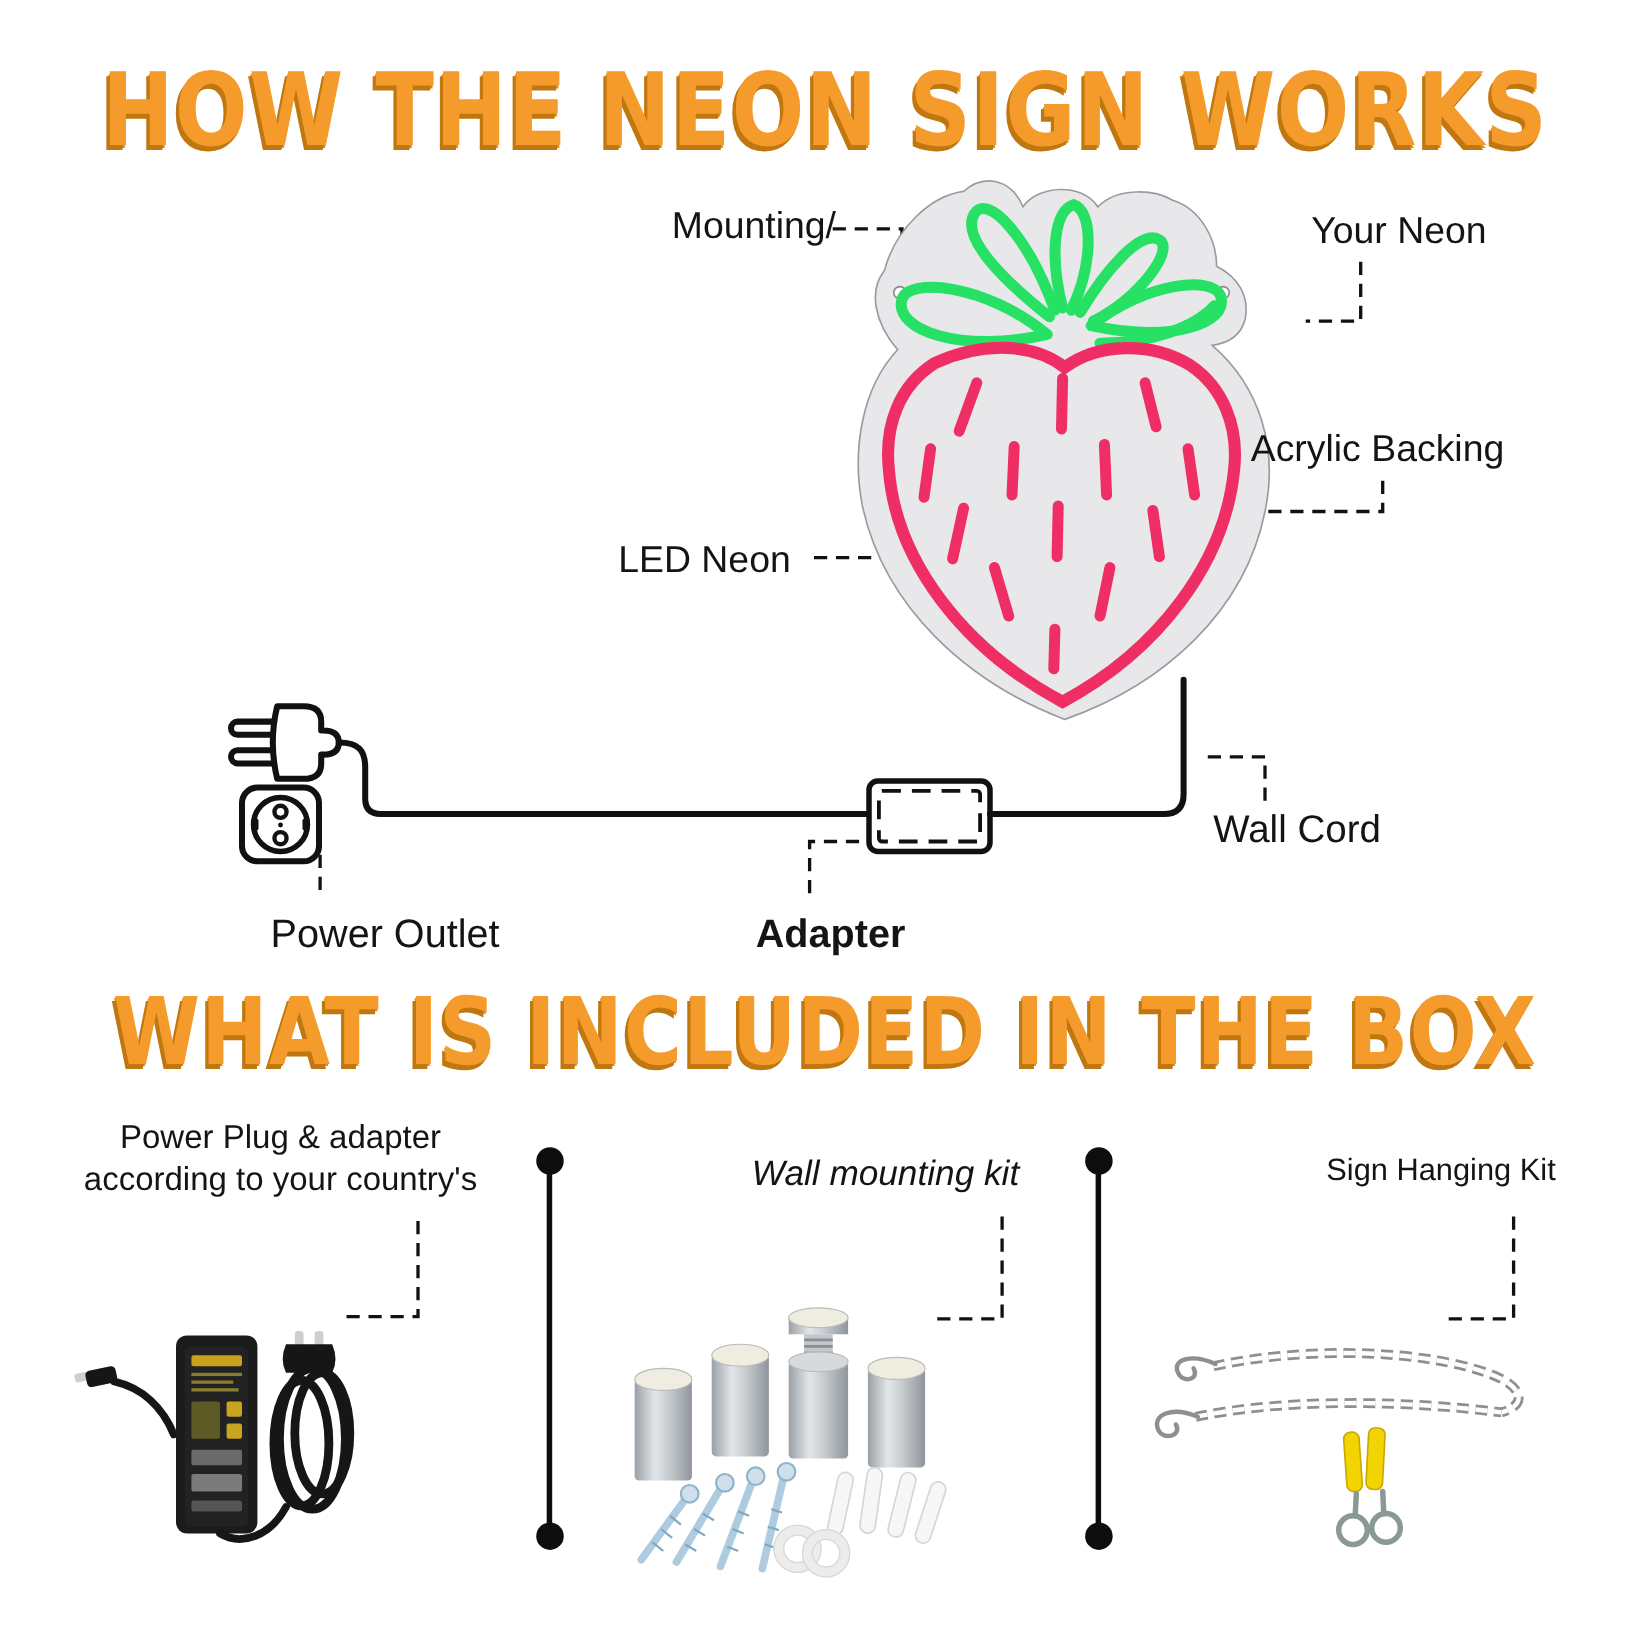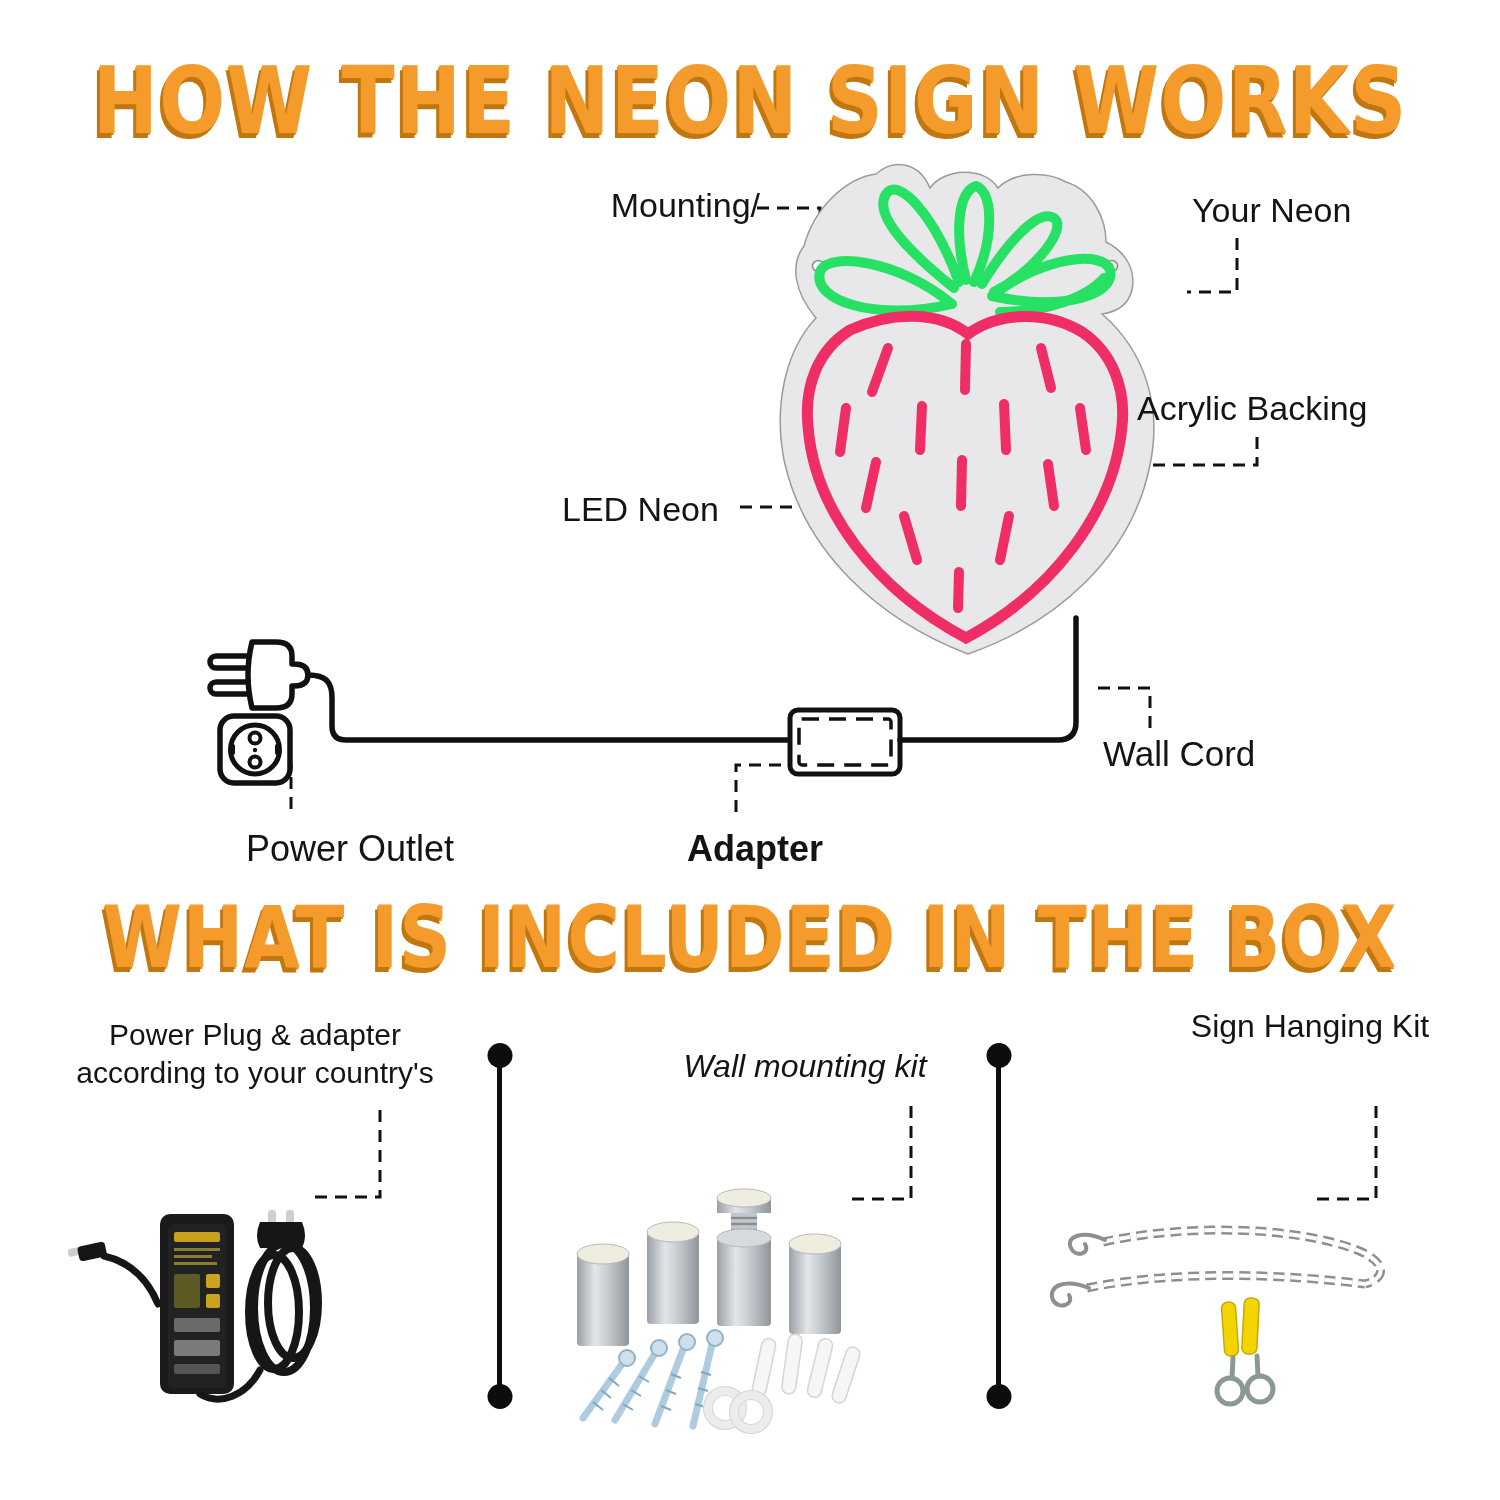--- a/index.html
+++ b/index.html
@@ -142,21 +142,21 @@
   <div class="abs diagram-label" style="left:562px;top:489px;">LED Neon</div>
   <div class="abs diagram-label" style="left:1103px;top:733px;font-size:35px;">Wall Cord</div>
   <div class="abs diagram-label" style="left:246px;top:827px;font-size:36px;">Power Outlet</div>
   <div class="abs diagram-label" style="left:687px;top:827px;font-size:36px;font-weight:bold;">Adapter</div>
 
   <div class="abs col-caption" style="left:30px;top:1016px;width:450px;">
     <div>Power Plug &amp; adapter</div>
     <div>according to your country's</div>
   </div>
   <div class="abs col-caption" style="left:655px;top:1046px;width:300px;font-size:32px;font-style:italic;">Wall mounting kit</div>
-  <div class="abs col-caption" style="left:1160px;top:1006px;width:300px;font-size:32px;">Sign Hanging Kit</div>
+  <div class="abs col-caption" style="left:1160px;top:1046px;width:300px;font-size:28px;">Sign Hanging Kit</div>
 
   <div class="abs divider" style="left:497px;top:1056px;height:340px;"></div>
   <div class="abs divider" style="left:996px;top:1056px;height:340px;"></div>
 
   <svg class="abs" style="left:60px;top:1200px;" width="270" height="210" viewBox="0 0 270 210">
 
     <path d="M 44 56 C 70 62 88 80 98 104" fill="none" stroke="#161616" stroke-width="7" stroke-linecap="round"></path>
     <rect x="8" y="48" width="12" height="8" rx="2" fill="#cfcfcf" transform="rotate(-12 14 52)"></rect>
     <rect x="18" y="44" width="28" height="15" rx="4" fill="#161616" transform="rotate(-12 32 51)"></rect>
 

